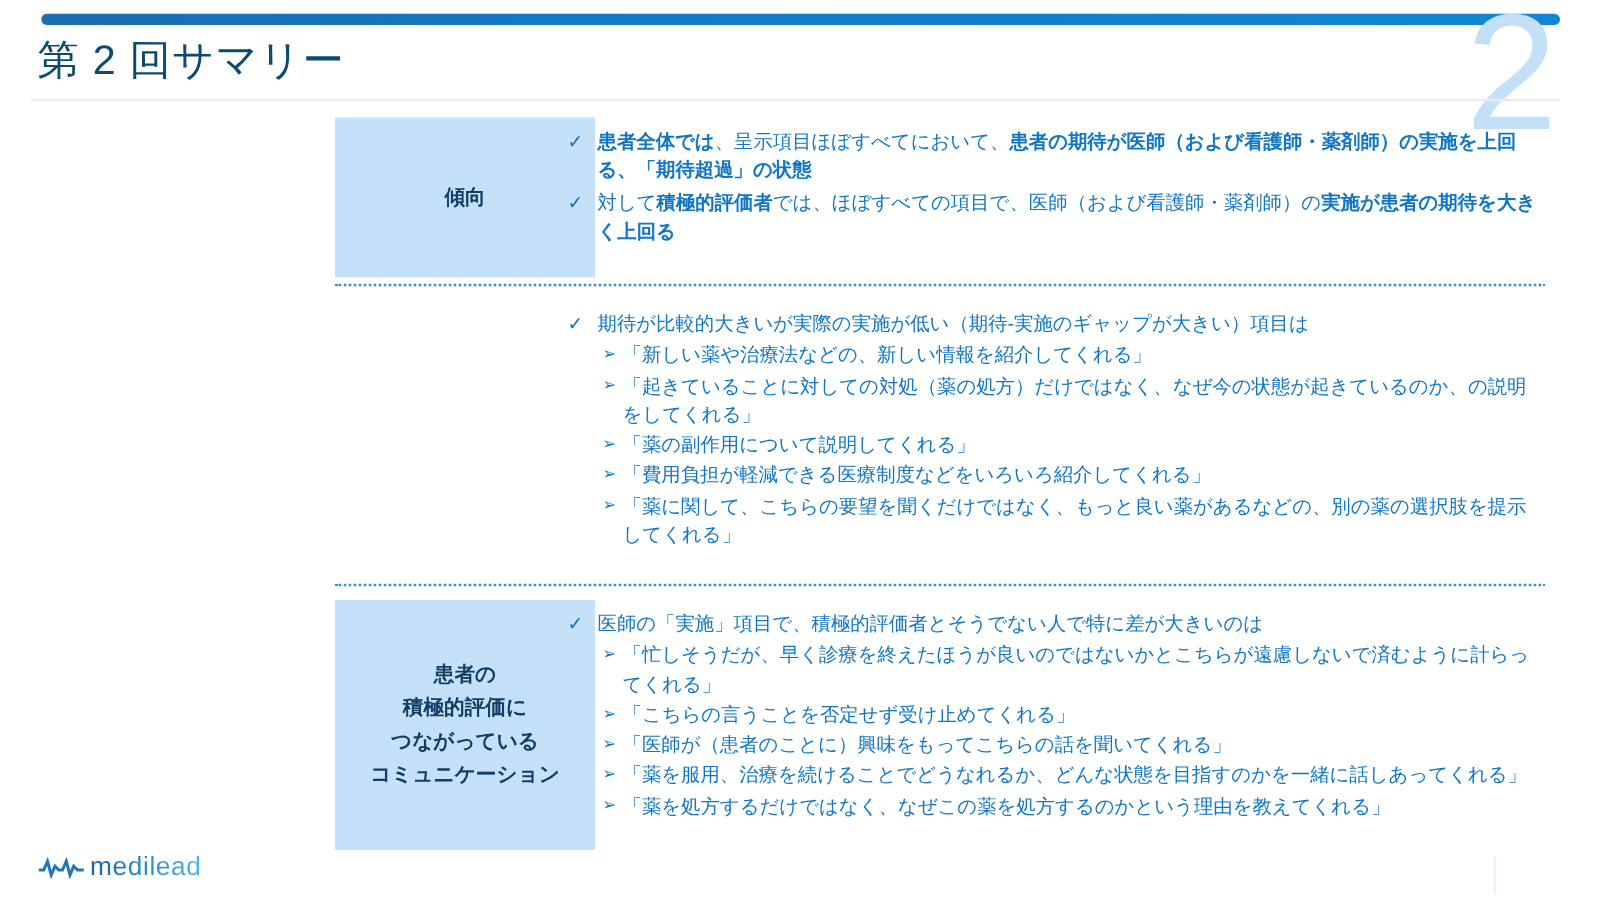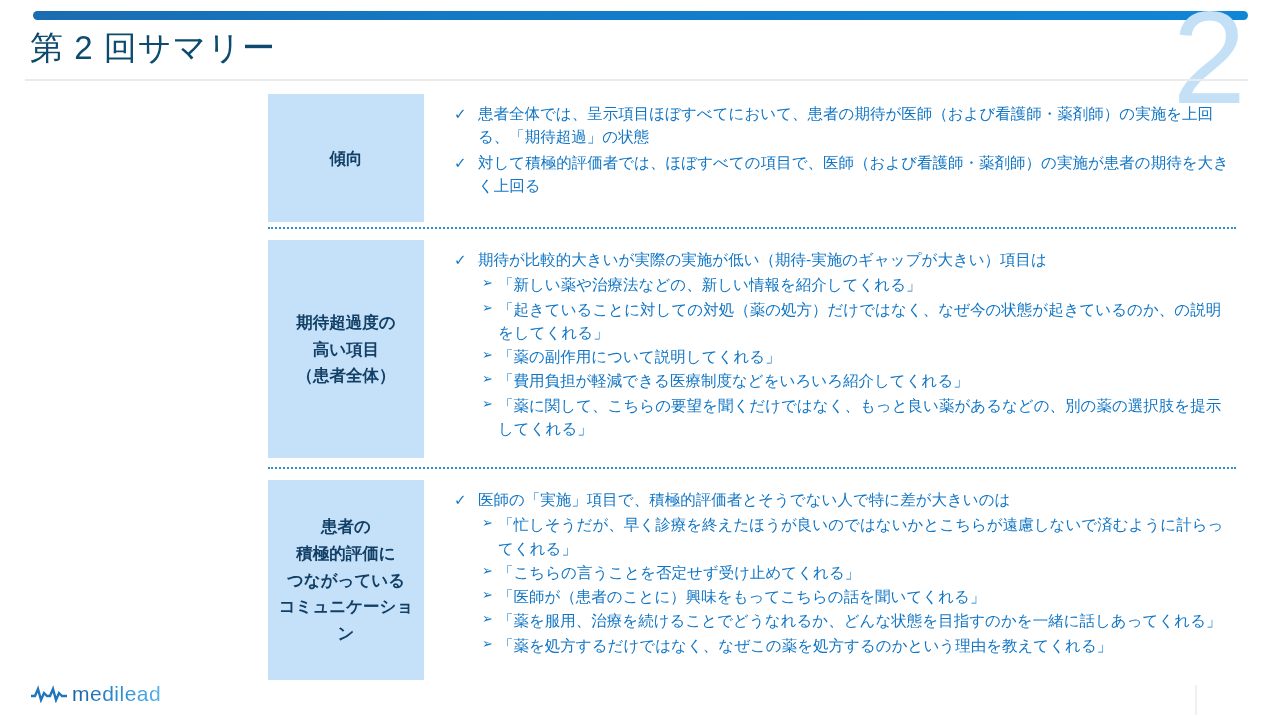--- a/index.html
+++ b/index.html
@@ -98,21 +98,21 @@
     right: 0;
   }
   .row-1 { top: 0;   height: 128px; }
   .row-2 { top: 146px; height: 218px; }
   .row-3 { top: 386px; height: 200px; }
 
   .row-label {
     position: absolute;
     left: 0;
     top: 0;
-    width: 156px;
+    width: 208px;
     height: 100%;
     background: #c5e1f9;
     display: flex;
     align-items: center;
     justify-content: center;
     box-sizing: border-box;
     padding: 4px;
   }
   .row-label-text {
     font-size: 16.5px;
@@ -167,21 +167,21 @@
     margin-left: 28px;
     font-size: 15.5px;
     margin-bottom: 1px;
   }
   .bullet.sub .mark {
     width: 16px;
     font-size: 13px;
     color: #1276c4;
   }
 
-  b, .b { font-weight: normal; }
+  b, .b { font-weight: bold; }
 
   
   .footer-logo {
     position: absolute;
     left: 30px;
     bottom: 14px;
     display: flex;
     align-items: center;
     gap: 4px;
   }
@@ -230,25 +230,20 @@
           <span class="txt"><span class="b">患者全体では</span><span>、呈示項目ほぼすべてにおいて、</span><span class="b">患者の期待が医師（および看護師・薬剤師）の実施を上回る、「期待超過」の状態</span></span>
         </div>
         <div class="bullet">
           <span class="mark check">✓</span>
           <span class="txt"><span>対して</span><span class="b">積極的評価者</span><span>では、ほぼすべての項目で、医師（および看護師・薬剤師）の</span><span class="b">実施が患者の期待を大きく上回る</span></span>
         </div>
       </div>
   </div>
 
   <div class="row row-2">
-    <div class="row-label">
-      <div class="row-label-text">期待超過度の
-高い項目
-（患者全体）</div>
-    </div>
     <div class="row-body" id="body-1">
         <div class="bullet">
           <span class="mark check">✓</span>
           <span class="txt"><span>期待が比較的大きいが実際の実施が低い（期待-実施のギャップが大きい）項目は</span></span>
         </div>
         <div class="bullet sub">
           <span class="mark">➢</span>
           <span class="txt">「新しい薬や治療法などの、新しい情報を紹介してくれる」</span>
         </div>
         <div class="bullet sub">

